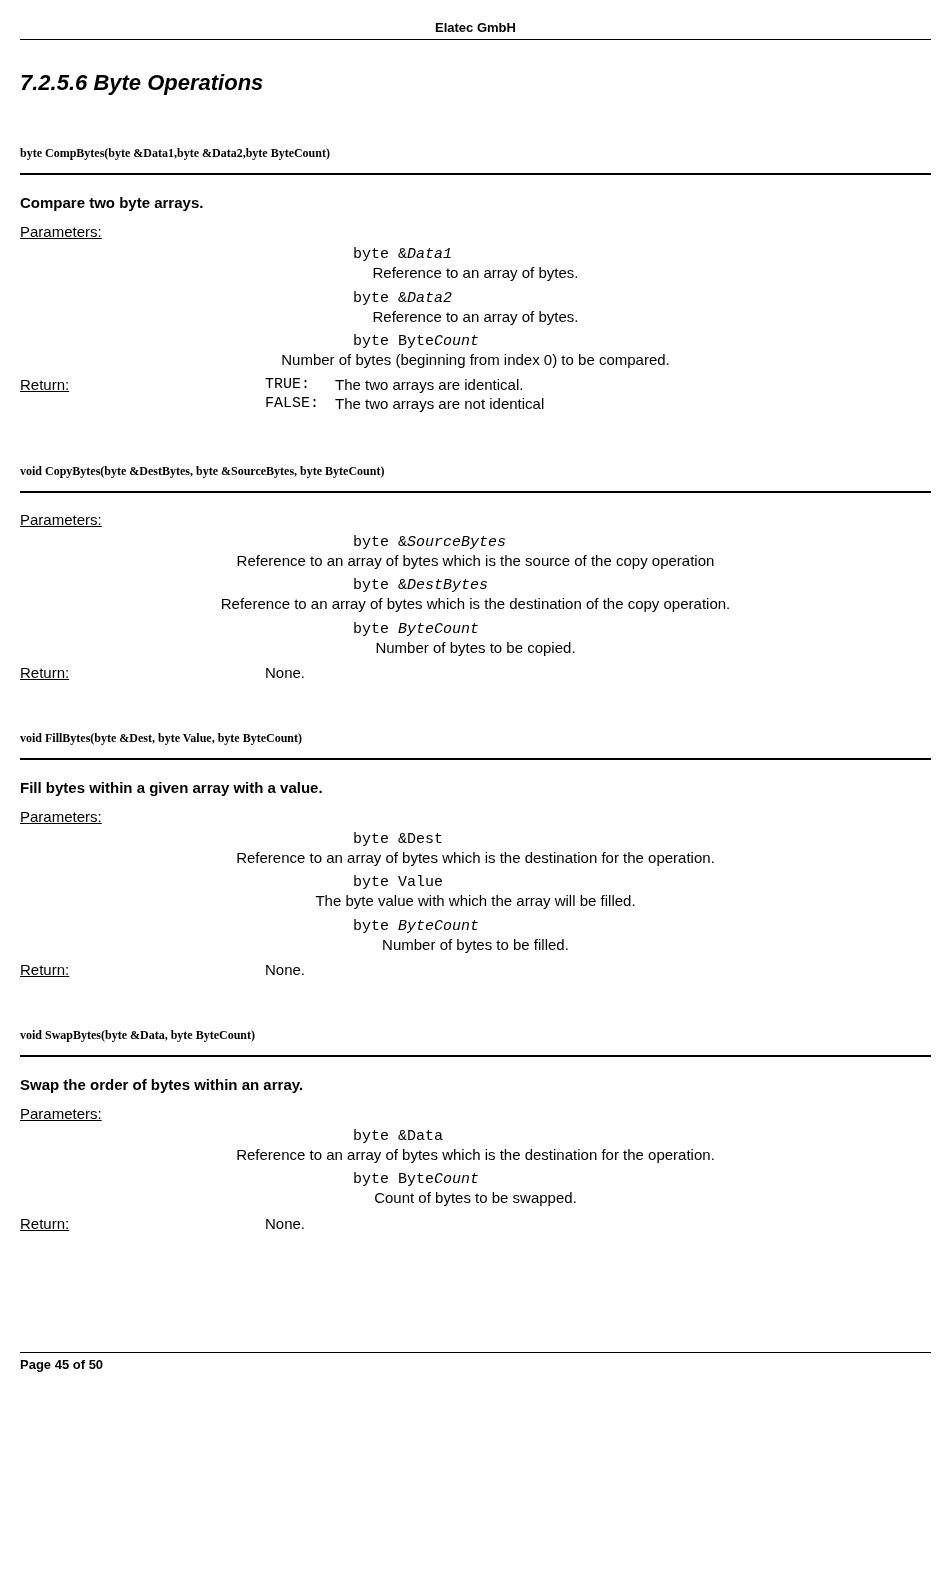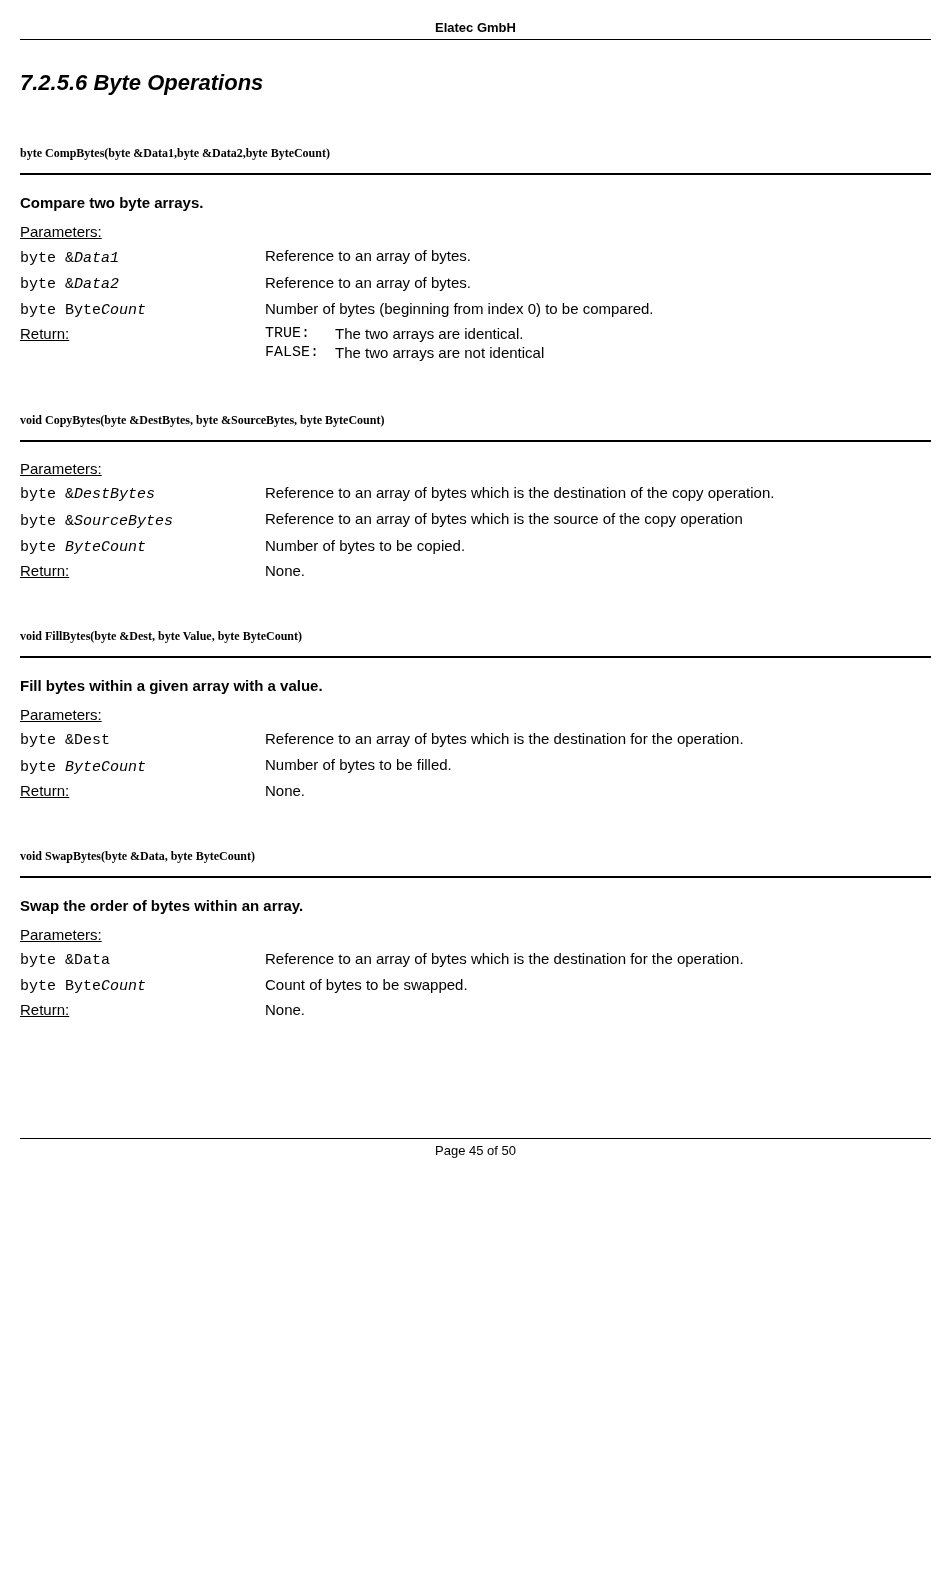--- a/index.html
+++ b/index.html
@@ -39,21 +39,22 @@
     line-height: 1.35;
     font-weight: bold;
   }
   .label-u {
     text-decoration: underline;
     margin-bottom: 6px;
   }
   .param-row {
     display: flex;
     margin-bottom: 6px;
-    align-items: flex-end;
+    align-items: center;
+    flex-direction: column;
   }
   .param-name {
     width: 245px;
     font-family: "Courier New", monospace;
     font-size: 15px;
     flex-shrink: 0;
   }
   .param-name .ital { font-style: italic; }
   .param-desc {
     flex: 1;
@@ -69,22 +70,22 @@
     text-decoration: underline;
     flex-shrink: 0;
   }
   .return-desc { flex: 1; }
   .ret-inner { display: flex; margin-bottom: 2px;}
   .ret-code { font-family: "Courier New", monospace; width: 70px; flex-shrink:0;}
   .page-footer {
     border-top: 1.5px solid #000;
     margin-top: 120px;
     padding-top: 4px;
-    text-align: center;
-    font-weight: normal;
+    text-align: left;
+    font-weight: bold;
     font-size: 13px;
   }
 </style>
 </head>
 <body>
 
 <div class="page-header">Elatec GmbH</div>
 
 <div class="section-title">7.2.5.6  Byte Operations</div>
 
@@ -113,41 +114,45 @@
         </div>
         <div class="ret-inner">
           <span class="ret-code">FALSE:</span>
           <span>The two arrays are not identical</span>
         </div>
       </div>
     </div>
     <div class="func-sig">void CopyBytes(byte &amp;DestBytes, byte &amp;SourceBytes, byte ByteCount)</div>
     <div class="label-u">Parameters:</div>
     <div class="param-row">
+      <div class="param-name"><span>byte &amp;</span><span class="ital">SourceBytes</span></div>
+      <div class="param-desc">Reference to an array of bytes which is the source of the copy operation</div>
+    </div>
+    <div class="param-row">
       <div class="param-name"><span>byte &amp;</span><span class="ital">DestBytes</span></div>
       <div class="param-desc">Reference to an array of bytes which is the destination of the copy operation.</div>
-    </div>
-    <div class="param-row">
-      <div class="param-name"><span>byte &amp;</span><span class="ital">SourceBytes</span></div>
-      <div class="param-desc">Reference to an array of bytes which is the source of the copy operation</div>
     </div>
     <div class="param-row">
       <div class="param-name"><span>byte </span><span class="ital">ByteCount</span></div>
       <div class="param-desc">Number of bytes to be copied.</div>
     </div>
     <div class="return-row">
       <div class="return-label">Return:</div>
       <div class="return-desc">None.</div>
     </div>
     <div class="func-sig">void FillBytes(byte &amp;Dest, byte Value, byte ByteCount)</div>
     <div class="desc">Fill bytes within a given array with a value.</div>
     <div class="label-u">Parameters:</div>
     <div class="param-row">
       <div class="param-name"><span>byte &amp;Dest</span></div>
       <div class="param-desc">Reference to an array of bytes which is the destination for the operation.</div>
+    </div>
+    <div class="param-row">
+      <div class="param-name"><span>byte Value</span></div>
+      <div class="param-desc">The byte value with which the array will be filled.</div>
     </div>
     <div class="param-row">
       <div class="param-name"><span>byte </span><span class="ital">ByteCount</span></div>
       <div class="param-desc">Number of bytes to be filled.</div>
     </div>
     <div class="return-row">
       <div class="return-label">Return:</div>
       <div class="return-desc">None.</div>
     </div>
     <div class="func-sig">void SwapBytes(byte &amp;Data, byte ByteCount)</div>

